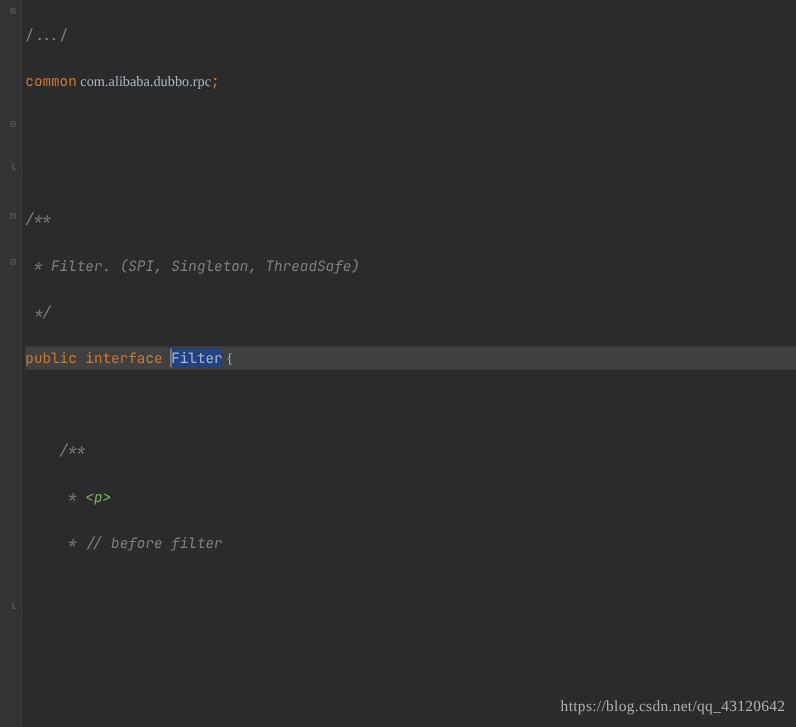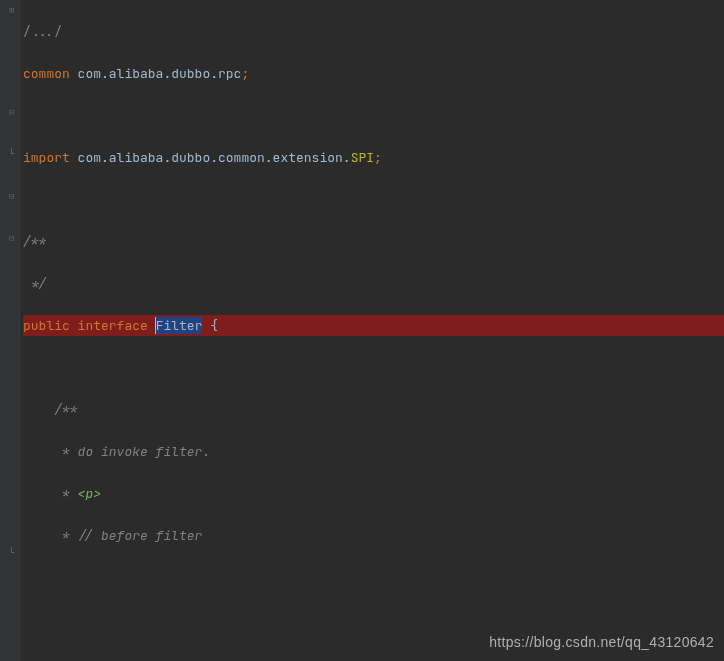--- a/index.html
+++ b/index.html
@@ -36,43 +36,43 @@
   }
   .code {
     padding-left: 3px;
     white-space: pre;
     color: #a9b7c6;
     flex: 1;
   }
   .line { height: 21px; }
   .c-fold    { color: #808080; }
   .c-kw      { color: #cc7832; }
-  .c-pkg     { color: #a9b7c6; }
+  .c-pkg     { color: #a9b7c6; font-family: Liberation Serif, serif; }
   .c-semi    { color: #cc7832; }
   .c-spi     { color: #bbb529; }
   .c-comment { color: #808080; font-style: italic; }
   .c-jdmarkup{ color: #77b767; font-style: italic; }
   .sel {
     background: #214283;
   }
   .caret {
     border-left: 1px solid #bbbbbb;
     margin-left: -1px;
   }
   .hl-line {
-    background: #7f1d1d;
+    background: #404040;
     display: block;
     width: 100%;
   }
   .watermark {
     position: absolute;
     right: 10px;
     bottom: 8px;
     color: #b0b0b0;
-    font-family: Liberation Sans, sans-serif;
+    font-family: Liberation Serif, serif;
     font-size: 14px;
     letter-spacing: 0.3px;
     margin-top: 40px;
   }
 </style>
 </head>
 <body>
 
 <div class="editor">
   <div class="gutter">
@@ -81,28 +81,27 @@
     <span class="fold-icon" style="top:150px">└</span>
     <span class="fold-icon" style="top:192px">⊟</span>
     <span class="fold-icon" style="top:234px">⊟</span>
     <span class="fold-icon" style="top:549px">└</span>
   </div>
 
   <div class="code">
 <div class="line"><span class="c-fold">/.../</span></div>
 <div class="line"><span class="c-kw">common</span><span class="c-pkg"> com.alibaba.dubbo.rpc</span><span class="c-semi">;</span></div>
 <div class="line"></div>
-<div class="line"><span class="c-kw">import</span><span class="c-pkg"> com.alibaba.dubbo.common.extension.</span><span class="c-spi">SPI</span><span class="c-semi">;</span></div>
 <div class="line"></div>
 <div class="line"><span class="c-comment">/**</span></div>
+<div class="line"><span class="c-comment"> * Filter. (SPI, Singleton, ThreadSafe)</span></div>
 <div class="line"><span class="c-comment"> */</span></div>
 <div class="line hl-line"><span class="c-kw">public </span><span class="c-kw">interface </span><span class="caret"></span><span class="sel">Filter</span><span class="c-pkg"> {</span></div>
 <div class="line"></div>
 <div class="line"><span class="c-comment">    /**</span></div>
-<div class="line"><span class="c-comment">     * do invoke filter.</span></div>
 <div class="line"><span class="c-comment">     * </span><span class="c-jdmarkup">&lt;p&gt;</span></div>
 <div class="line"><span class="c-comment">     * // before filter</span></div>
 
 
 
 
 
 
 
 

